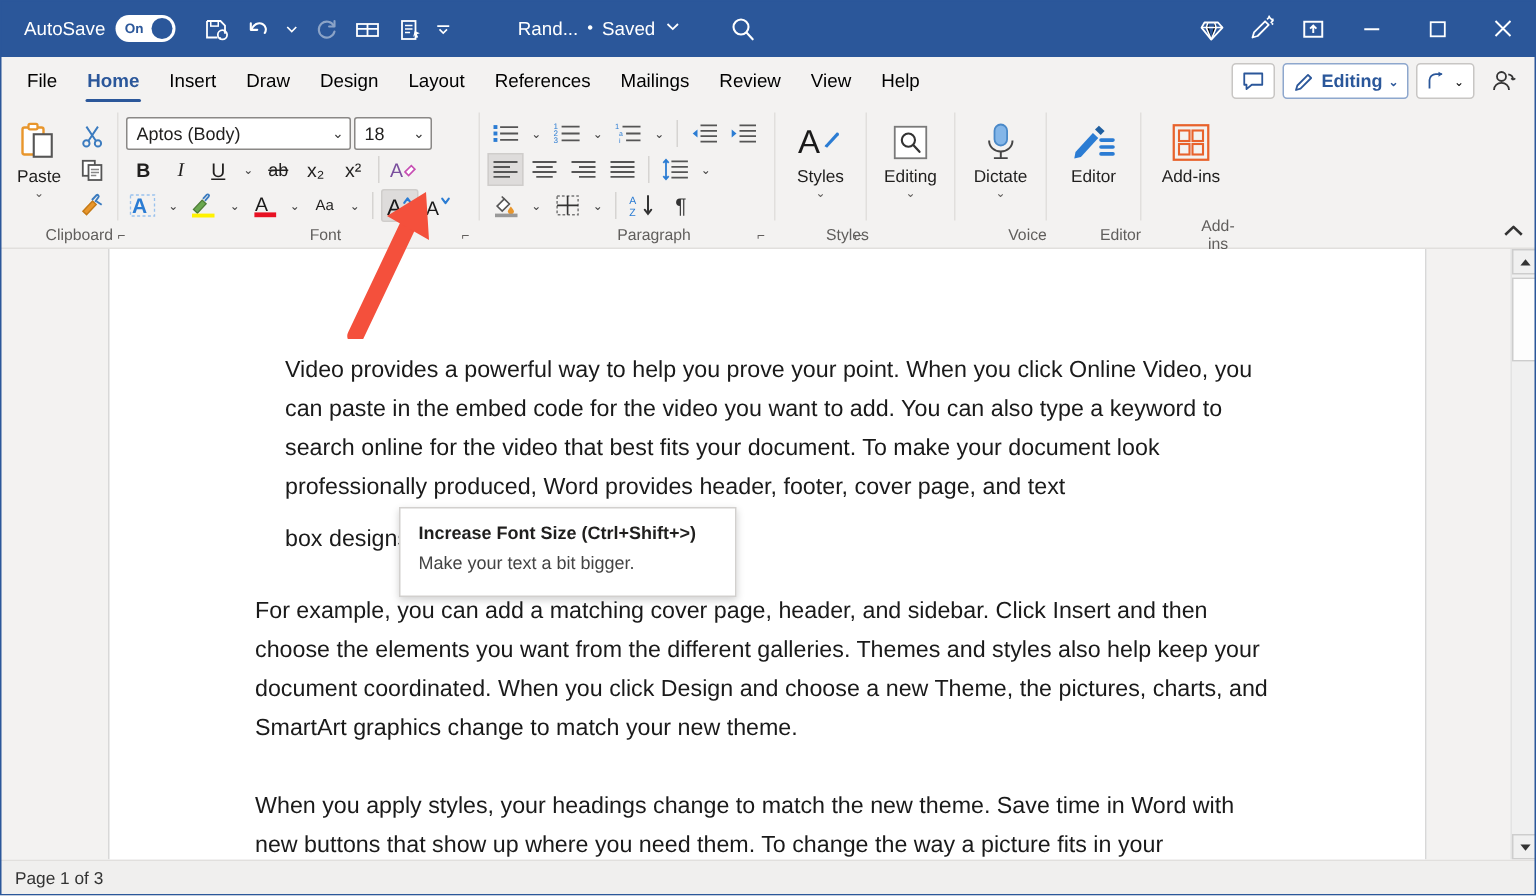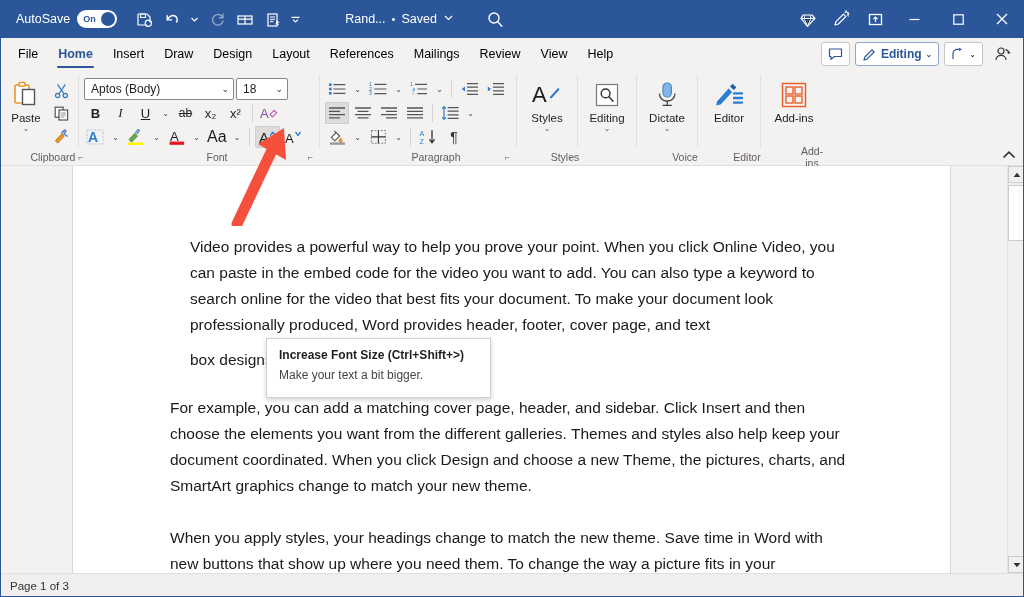--- a/index.html
+++ b/index.html
@@ -451,21 +451,21 @@
                 </svg>
             </span>
             <span class="caretmini">⌄</span>
             <span class="fbtn">
               <svg width="18" height="18" viewBox="0 0 18 18">
                   <text x="2" y="12.5" font-size="13" fill="#1a1a1a" font-family="Liberation Sans">A</text>
                   <rect x="1.6" y="13.6" width="14.5" height="3.2" fill="#e81123"></rect>
                 </svg>
             </span>
             <span class="caretmini">⌄</span>
-            <span class="fbtn" style="font-size:16px">Aa</span>
+            <span class="fbtn" style="font-size:10px">Aa</span>
             <span class="caretmini">⌄</span>
             <span class="vsep"></span>
             <span class="fbtn hl">
               <svg width="19" height="18" viewBox="0 0 19 18">
                   <text x="1" y="15" font-size="15" fill="#1a1a1a" font-family="Liberation Sans">A</text>
                   <path d="M12.5 7.2l2.2-3 2.2 3" stroke="#2b7cd3" stroke-width="1.4" fill="none" stroke-linecap="round" stroke-linejoin="round"></path>
                 </svg>
             </span>
             <span class="fbtn">
               <svg width="19" height="18" viewBox="0 0 19 18">

